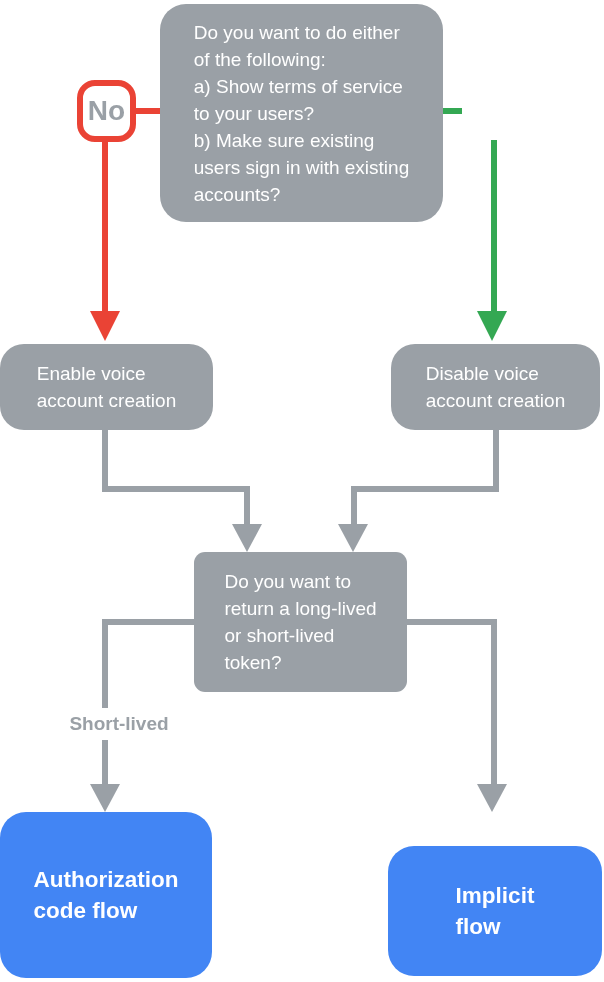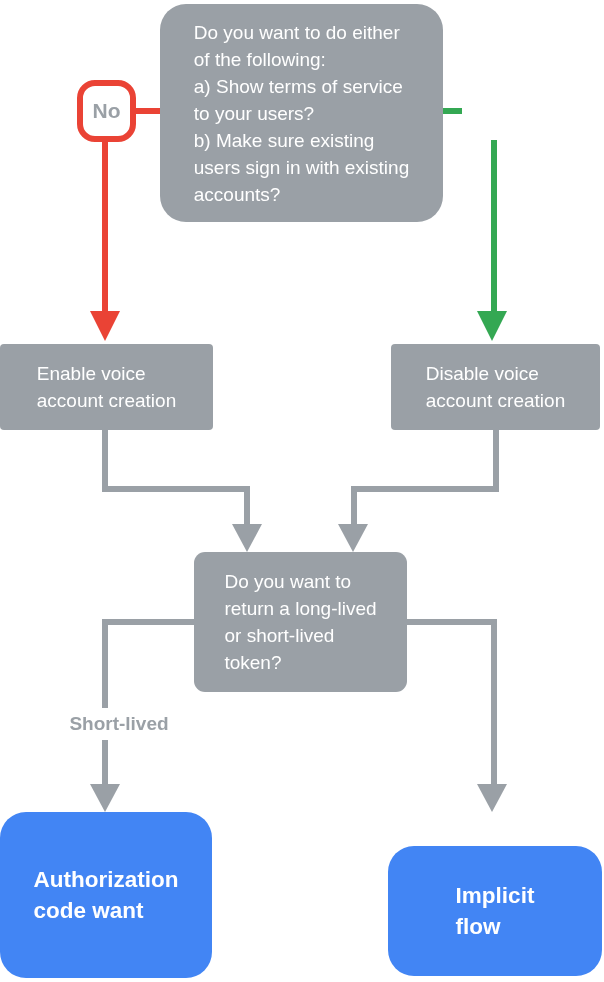--- a/index.html
+++ b/index.html
@@ -7,25 +7,25 @@
   }
   html,body{margin:0;padding:0;background:#fff;}
   .canvas{
     position:relative; width:604px; height:982px; margin:0 auto;
     font-family:"Liberation Sans", sans-serif; overflow:hidden; background:#fff;
   }
   .node{
     position:absolute; display:flex; align-items:center; justify-content:center;
     color:var(--white); white-space:pre-line; box-sizing:border-box;
   }
-  .gray-node{ background:var(--gray); font-size:19px; line-height:27px; border-radius:4px; }
+  .gray-node{ background:var(--gray); font-size:19px; line-height:27px; border-radius:24px; }
   .blue-node{ background:var(--blue); font-size:22.5px; line-height:31px; font-weight:bold; border-radius:26px; }
   .badge{
     position:absolute; display:flex; align-items:center; justify-content:center;
-    background:var(--white); color:var(--gray); font-weight:bold; font-size:21px;
+    background:var(--white); color:var(--gray); font-weight:bold; font-size:28px;
     border-radius:18px; box-sizing:border-box;
   }
   .badge-no{ border:6px solid var(--red); }
   .badge-yes{ border:6px solid var(--green); }
   .wire{ position:absolute; }
   .wire.gray{ background:var(--gray); }
   .wire.red{ background:var(--red); }
   .wire.green{ background:var(--green); }
   .arrowhead{
     position:absolute; width:0; height:0;
@@ -125,17 +125,17 @@
   <div id="wire-sh-h" class="wire gray"></div>
   <div id="wire-sh-v" class="wire gray"></div>
   <div id="arrow-sh" class="arrowhead gray"></div>
   <div id="label-short" class="branch-label">Short-lived</div>
 
   <div id="wire-lo-h" class="wire gray"></div>
   <div id="wire-lo-v" class="wire gray"></div>
   <div id="arrow-lo" class="arrowhead gray"></div>
 
   <div id="box-auth" class="node blue-node">Authorization
-code want</div>
+code flow</div>
   <div id="box-implicit" class="node blue-node">Implicit
 flow</div>
 
 </div>
 
 </body></html>

